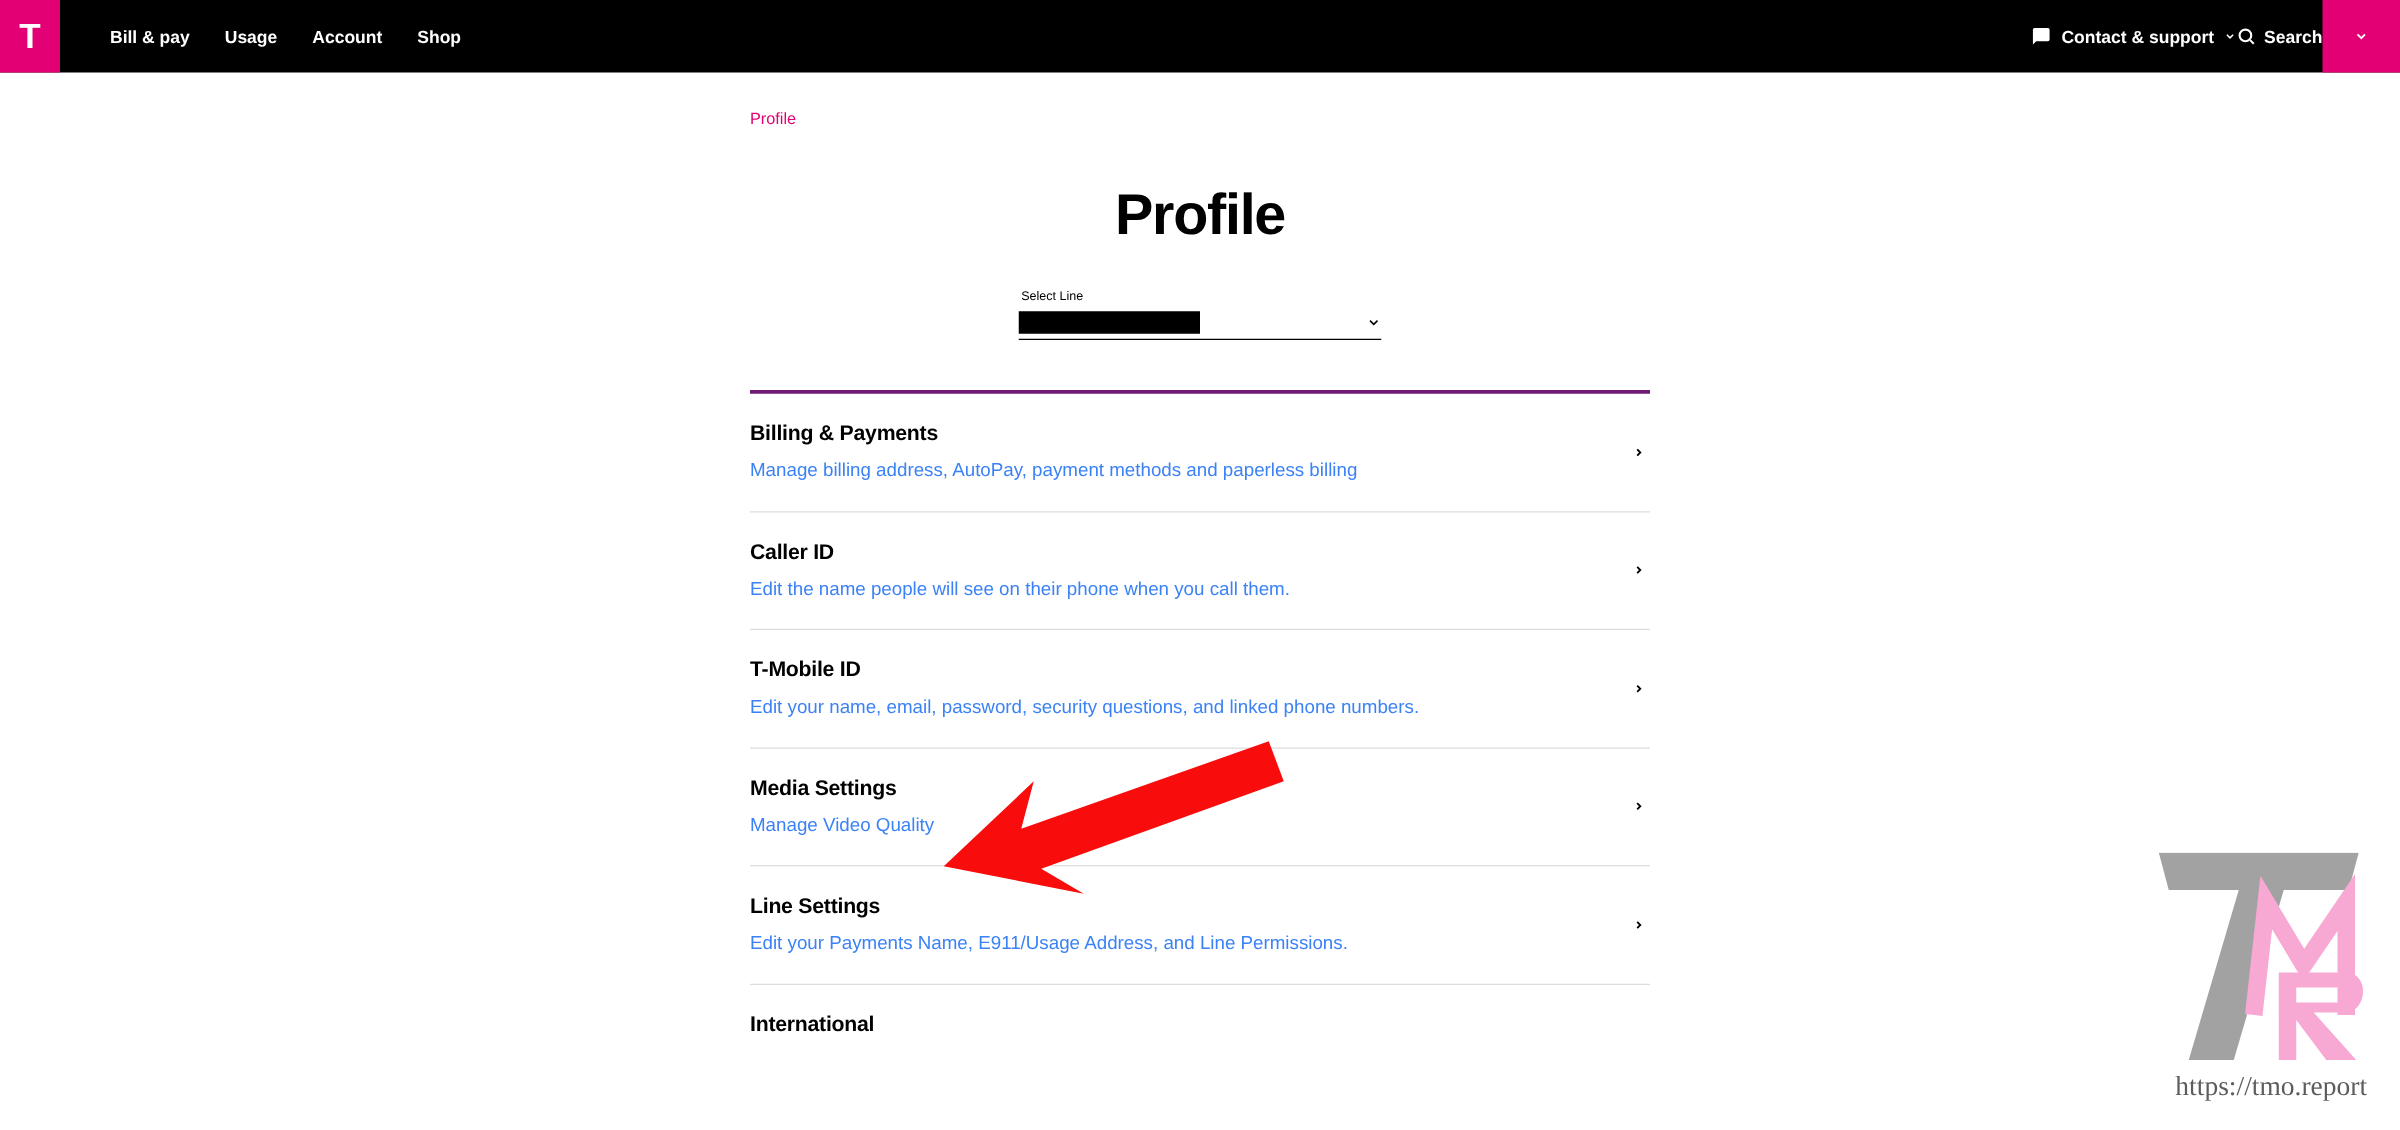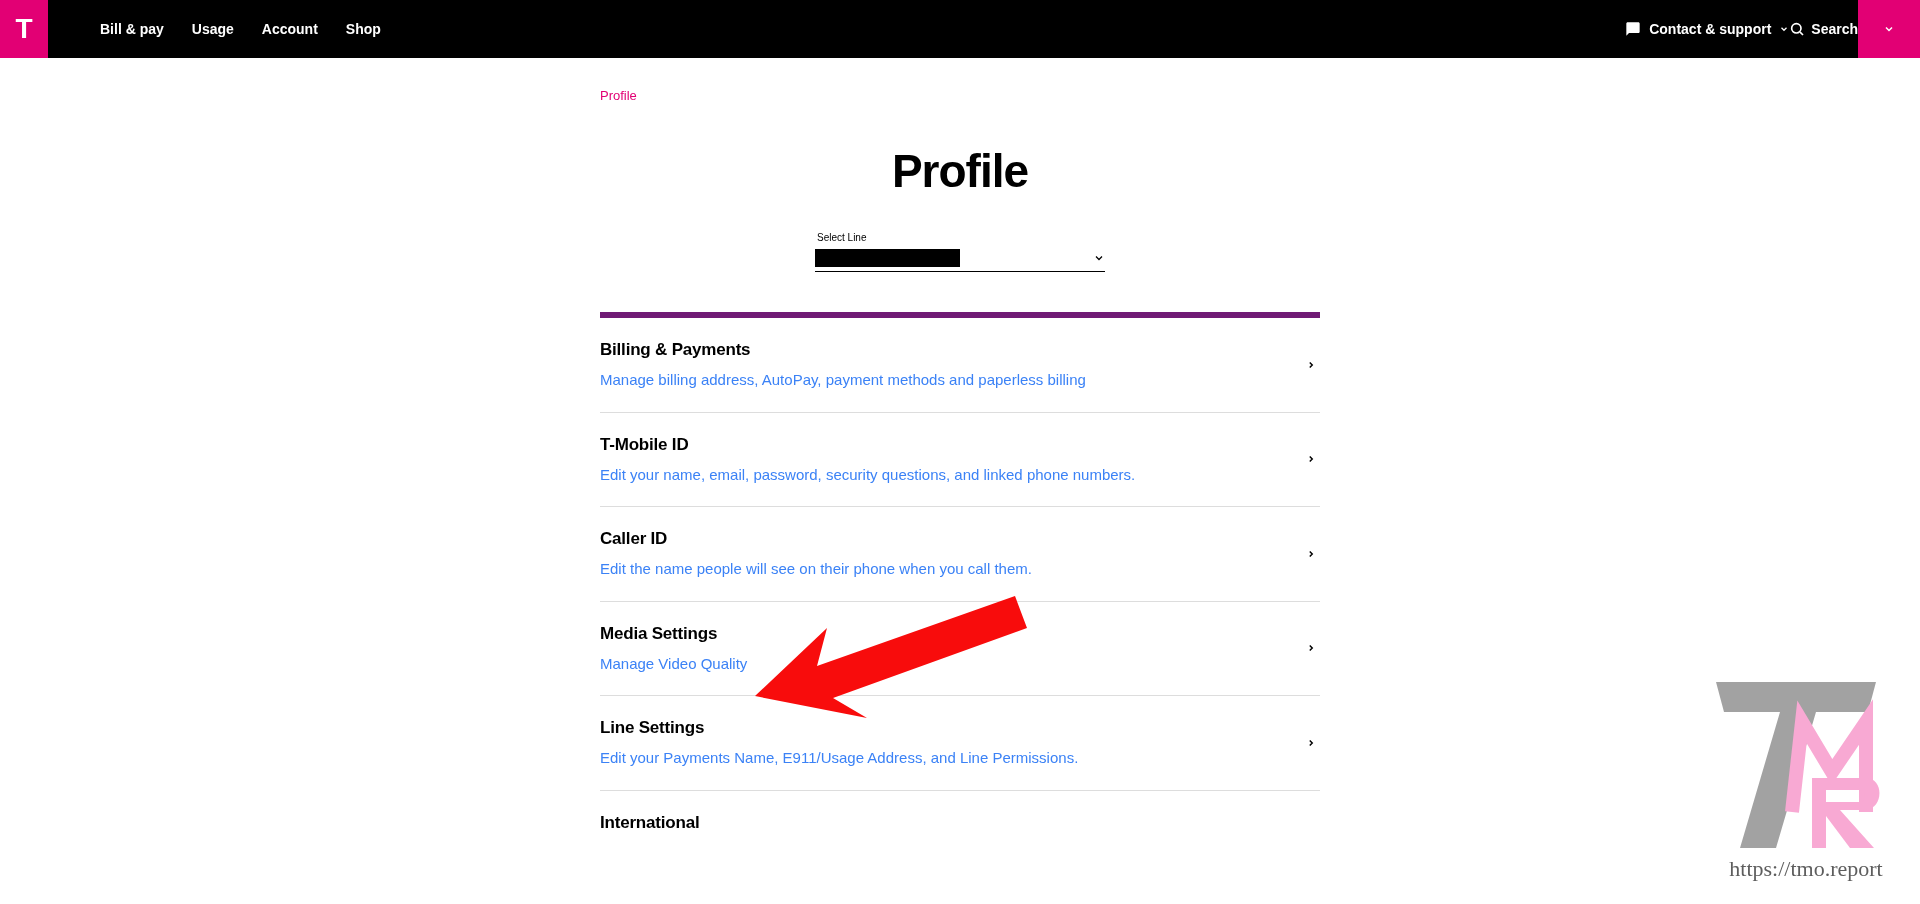--- a/index.html
+++ b/index.html
@@ -2,51 +2,51 @@
 <html><head>
 <meta charset="utf-8">
 <style>
 * { margin: 0; padding: 0; box-sizing: border-box; }
 body { font-family: Arial, Helvetica, sans-serif; background: #fff; color: #000; }
 
 
 .navbar { background: #000; height: 58px; display: flex; align-items: center; padding: 0; }
 .logo { width: 48px; height: 58px; background: #e20074; display: flex; align-items: center; justify-content: center; margin-right: 40px; }
 .logo-t { color: #fff; font-size: 28px; font-weight: 900; font-family: Arial Black, Arial, sans-serif; }
-.nav-links { display: flex; gap: 28px; margin-left: 12px; }
+.nav-links { display: flex; gap: 28px; }
 .nav-link { color: #fff; font-size: 14px; font-weight: 700; text-decoration: none; cursor: pointer; }
 .nav-right { margin-left: auto; display: flex; align-items: center; padding-right: 0; }
 .contact { color: #fff; font-size: 14px; font-weight: 700; display: flex; align-items: center; gap: 8px; cursor: pointer; }
 .contact .chev { font-size: 10px; }
 .search { color: #fff; font-size: 14px; font-weight: 700; display: flex; align-items: center; gap: 6px; cursor: pointer; }
 .account-btn { background: #e20074; height: 58px; width: 62px; display: flex; align-items: center; justify-content: center; cursor: pointer; }
 .account-btn .chev { color: #fff; font-size: 12px; }
 
 
 .container { max-width: 760px; margin: 0 auto; padding: 12px 20px; }
 .breadcrumb { padding-top: 16px; }
 .breadcrumb-link { color: #e20074; font-size: 13px; text-decoration: none; cursor: pointer; }
 .page-title { text-align: center; font-size: 46px; font-weight: 900; margin-top: 40px; color: #000; letter-spacing: -1px; }
 
 .select-wrap { margin: 46px auto 40px; width: 290px; position: relative; }
 .select-label { font-size: 10px; color: #000; position: absolute; top: -12px; left: 2px; }
 .select-line { border-bottom: 1px solid #000; height: 28px; display: flex; align-items: center; justify-content: space-between; cursor: pointer; }
 .redact { background: #000; width: 145px; height: 18px; }
 .select-chev { font-size: 12px; color: #000; }
 
-.section-list { border-top: 6px solid #701a75; }
+.section-list { border-top: 3px solid #701a75; }
 .section { border-bottom: 1px solid #ddd; padding: 22px 4px 22px 0; display: flex; align-items: center; justify-content: space-between; cursor: pointer; }
 .section.last { border-bottom: none; justify-content: flex-end; }
 .section-text { flex: 1; }
 .section-title { font-size: 17px; font-weight: 900; color: #000; margin-bottom: 10px; letter-spacing: -0.2px; }
 .section-desc { font-size: 15px; color: #3b82f6; line-height: 1.3; }
 .section-chev { font-size: 14px; color: #000; font-weight: 700; margin-left: 20px; }
 
 
-.watermark { position: fixed; right: 24px; bottom: 22px; text-align: center; opacity: 0.95; pointer-events: none; }
+.watermark { position: fixed; right: 13px; bottom: 22px; text-align: center; opacity: 0.95; pointer-events: none; }
 .wm-logo { position: relative; width: 180px; height: 170px; margin: 0 auto; }
 .wm-url { font-family: Georgia, serif; font-size: 22px; color: #555; margin-top: 4px; }
 
 
 .arrow-ann { position: absolute; pointer-events: none; }
 
 .icon-svg { display: inline-block; vertical-align: middle; }
 </style>
 </head>
 <body>
@@ -110,32 +110,32 @@
         <div class="section-title">Billing &amp; Payments</div>
         <div class="section-desc">Manage billing address, AutoPay, payment methods and paperless billing</div>
       </div>
       <svg class="section-chev" width="10" height="14" viewBox="0 0 24 24" fill="none" stroke="#000" stroke-width="3.5">
           <polyline points="9 18 15 12 9 6"></polyline>
         </svg>
     </div>
 
     <div class="section">
       <div class="section-text">
-        <div class="section-title">T-Mobile ID</div>
-        <div class="section-desc">Edit your name, email, password, security questions, and linked phone numbers.</div>
+        <div class="section-title">Caller ID</div>
+        <div class="section-desc">Edit the name people will see on their phone when you call them.</div>
       </div>
       <svg class="section-chev" width="10" height="14" viewBox="0 0 24 24" fill="none" stroke="#000" stroke-width="3.5">
           <polyline points="9 18 15 12 9 6"></polyline>
         </svg>
     </div>
 
     <div class="section">
       <div class="section-text">
-        <div class="section-title">Caller ID</div>
-        <div class="section-desc">Edit the name people will see on their phone when you call them.</div>
+        <div class="section-title">T-Mobile ID</div>
+        <div class="section-desc">Edit your name, email, password, security questions, and linked phone numbers.</div>
       </div>
       <svg class="section-chev" width="10" height="14" viewBox="0 0 24 24" fill="none" stroke="#000" stroke-width="3.5">
           <polyline points="9 18 15 12 9 6"></polyline>
         </svg>
     </div>
 
     <div class="section">
       <div class="section-text">
         <div class="section-title">Media Settings</div>
         <div class="section-desc">Manage Video Quality</div>

